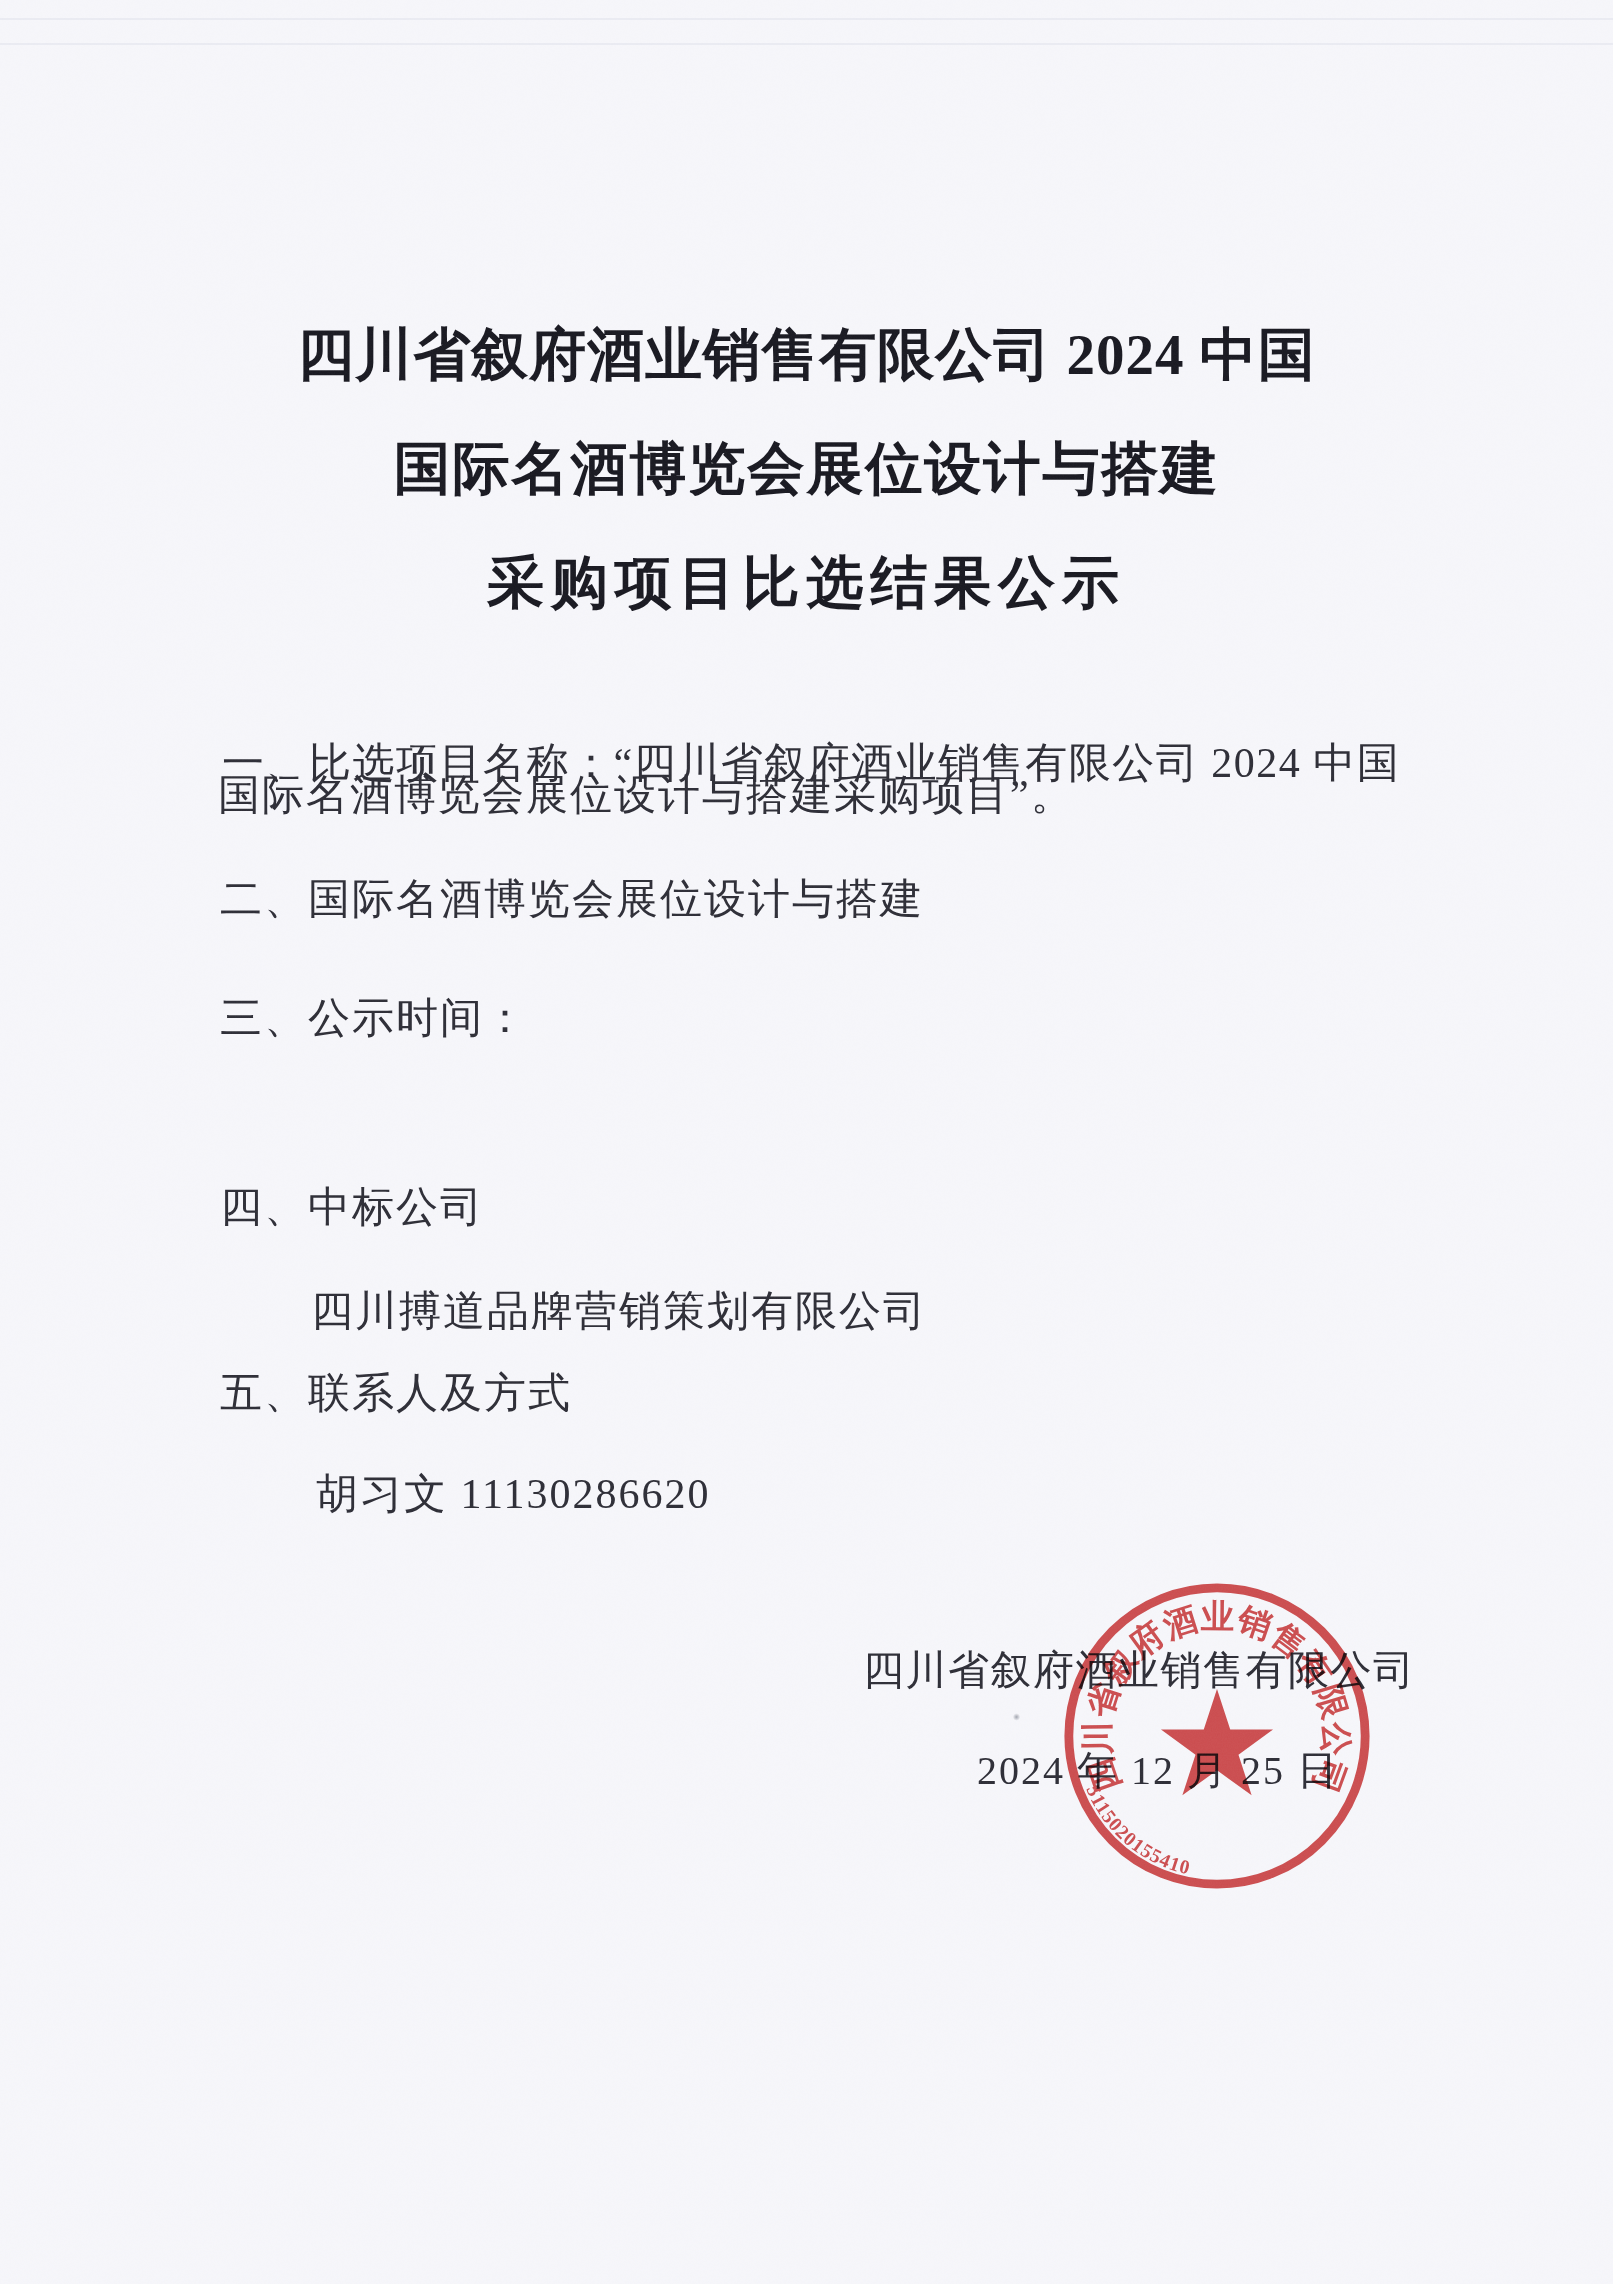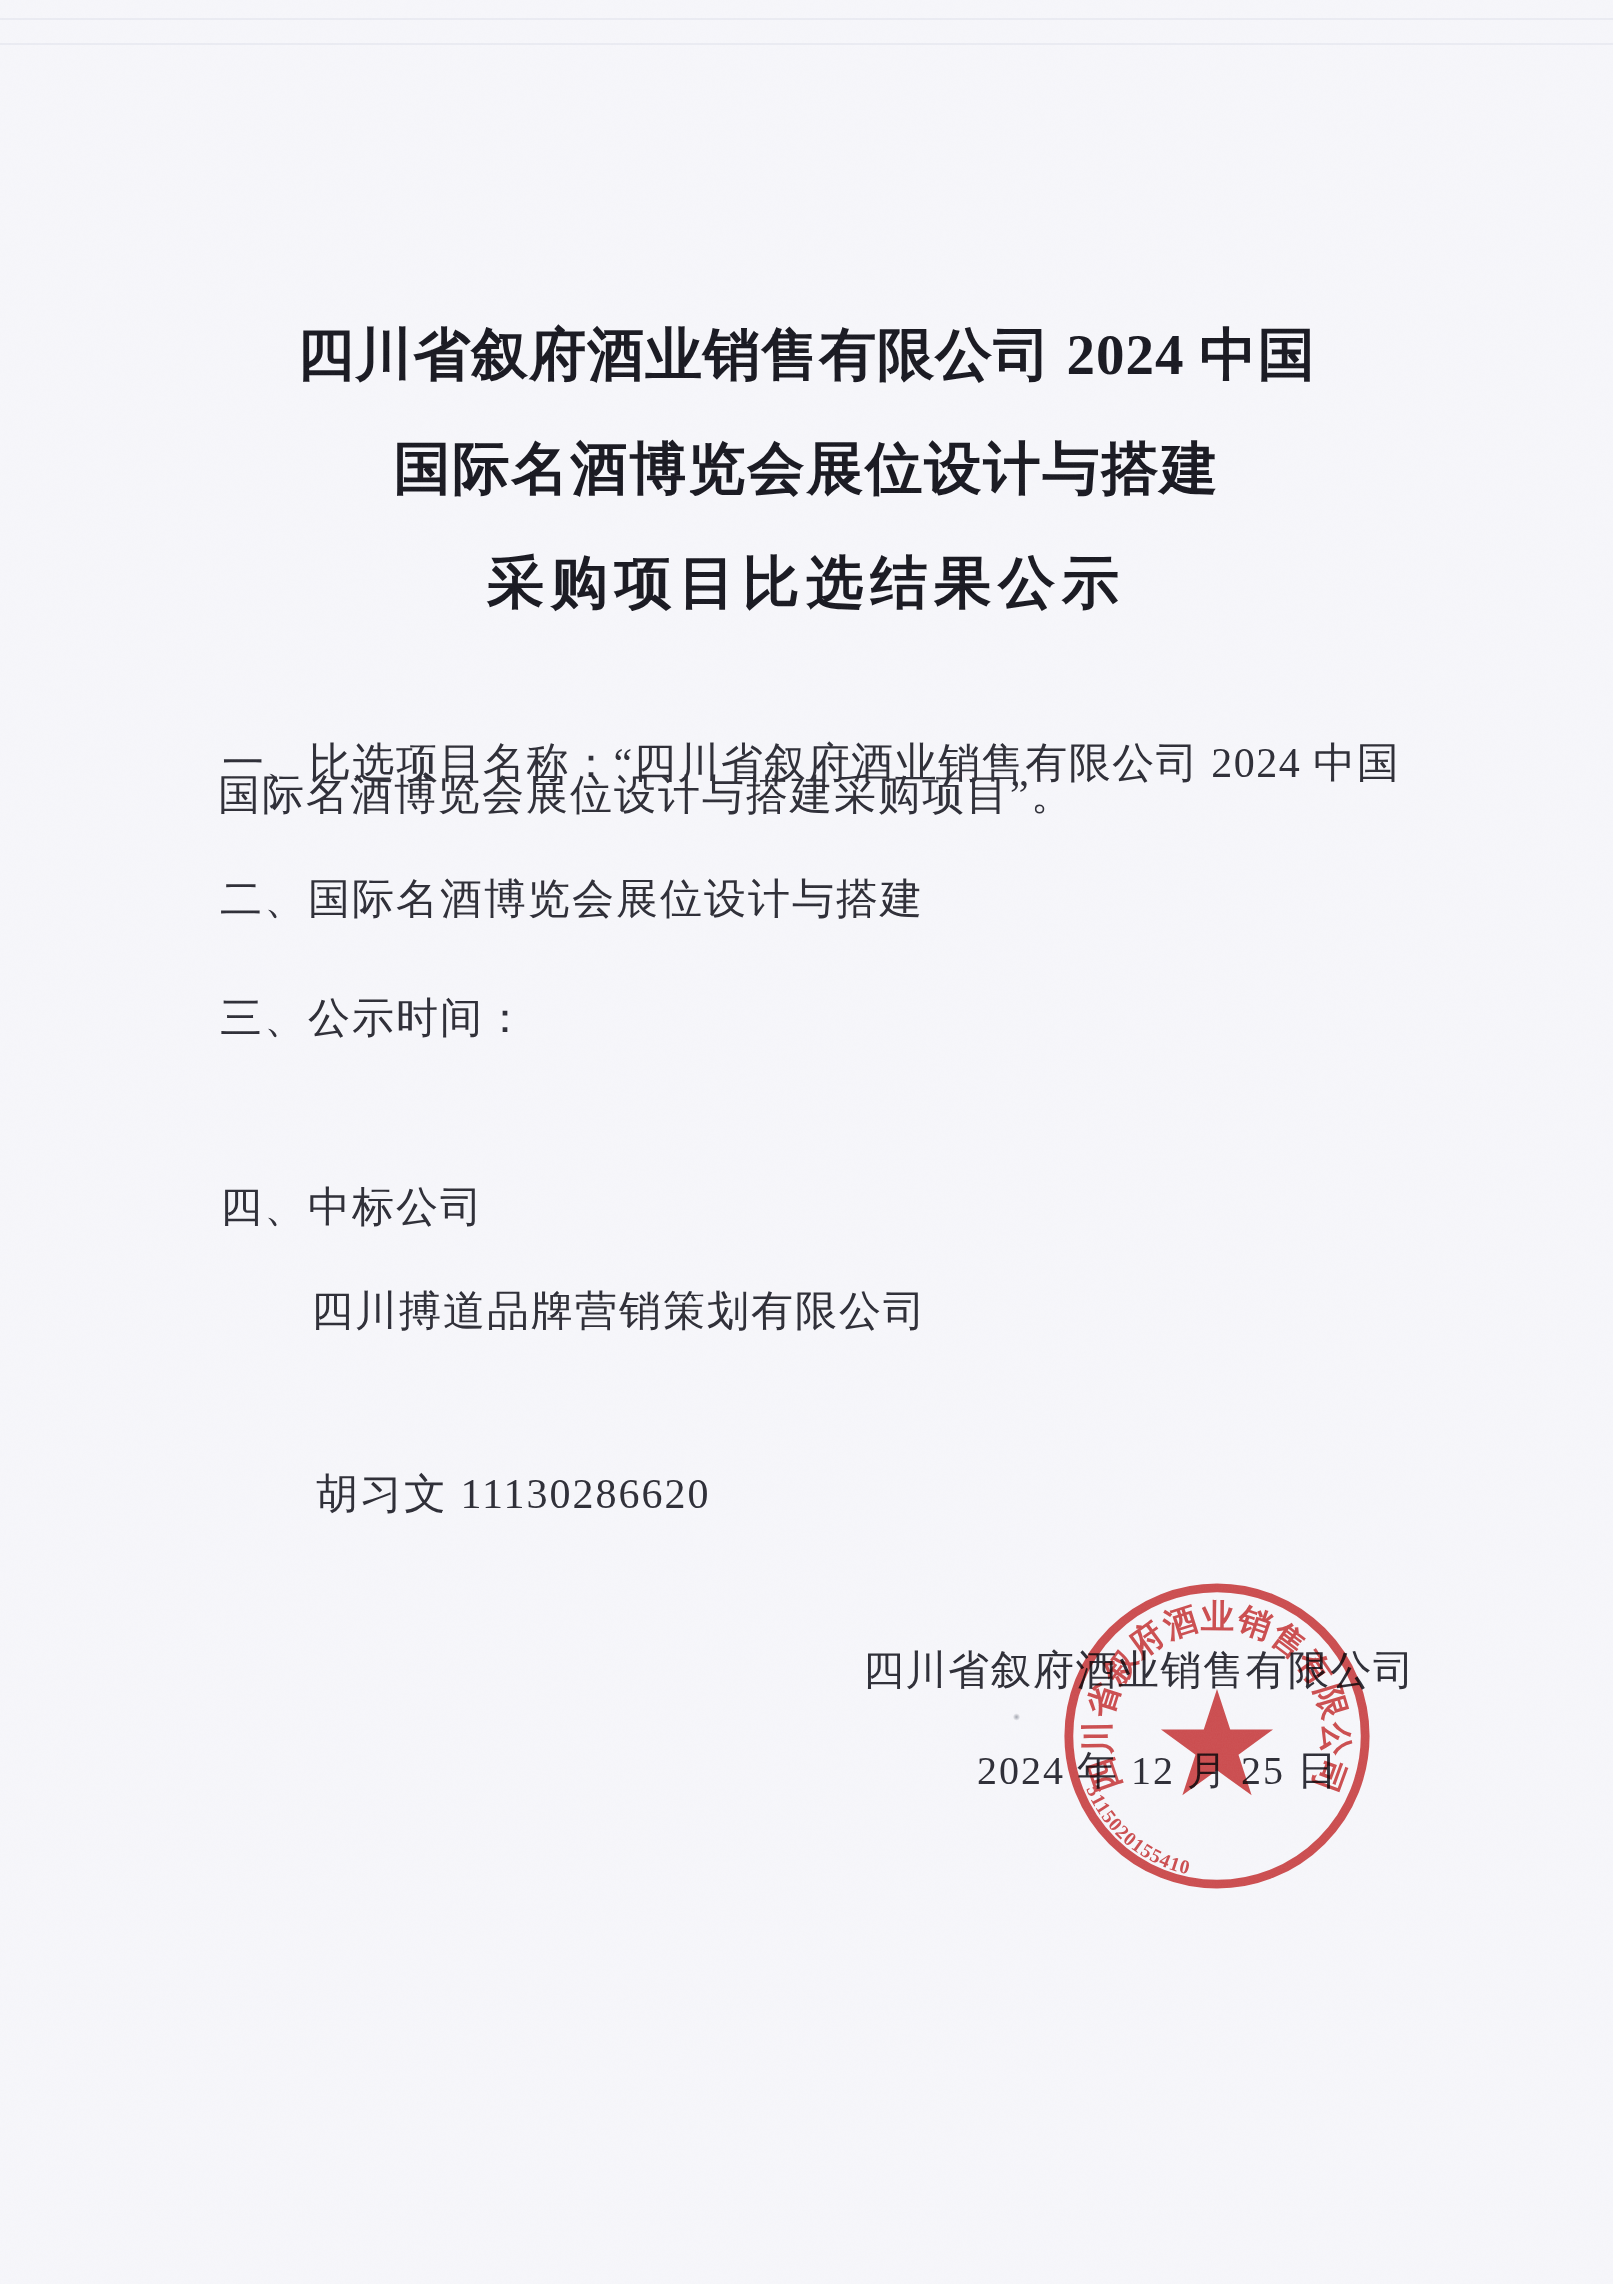--- a/index.html
+++ b/index.html
@@ -84,20 +84,21 @@
   <div class="title-line t1">四川省叙府酒业销售有限公司 2024 中国</div>
   <div class="title-line t2">国际名酒博览会展位设计与搭建</div>
   <div class="title-line t3">采购项目比选结果公示</div>
 
   <div class="body-line b0">一、比选项目名称：“四川省叙府酒业销售有限公司 2024 中国</div>
   <div class="body-line b1">国际名酒博览会展位设计与搭建采购项目”。</div>
   <div class="body-line b2">二、国际名酒博览会展位设计与搭建</div>
   <div class="body-line b3">三、公示时间：</div>
   <div class="body-line b5">四、中标公司</div>
   <div class="body-line b6">四川搏道品牌营销策划有限公司</div>
+  <div class="body-line b7">五、联系人及方式</div>
   <div class="body-line b8">胡习文 11130286620</div>
 
   <div class="sig-company">四川省叙府酒业销售有限公司</div>
   <div class="sig-date">2024 年 12 月 25 日</div>
   <div class="stray-dot"></div>
 
   <svg class="seal" width="314" height="314" viewBox="0 0 320 320">
     <defs>
       <path id="sealArcTop" d="M 62.9 211.6 A 110 110 0 1 1 257.1 211.6" fill="none"></path>
       <path id="sealArcBottom" d="M 26.5 213.9 A 144 144 0 0 0 270.3 252.6" fill="none"></path>

